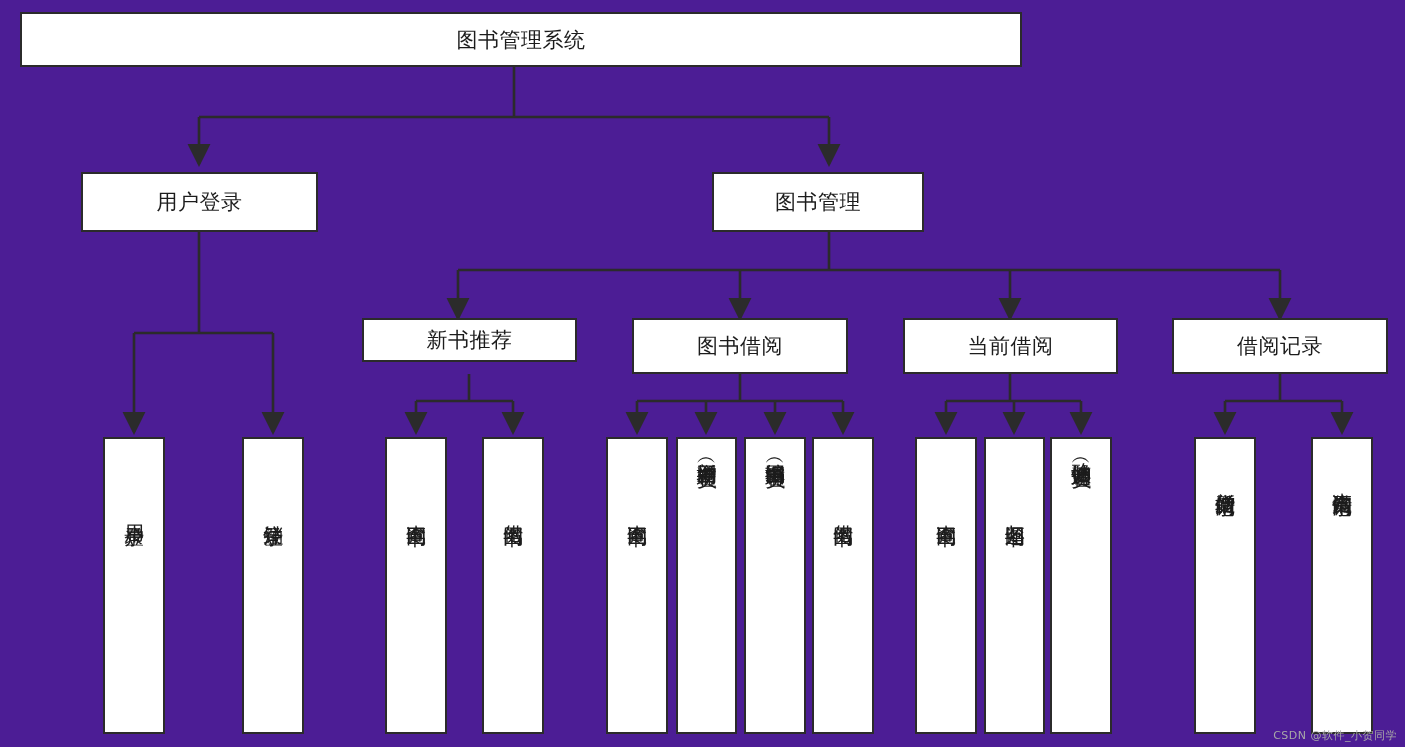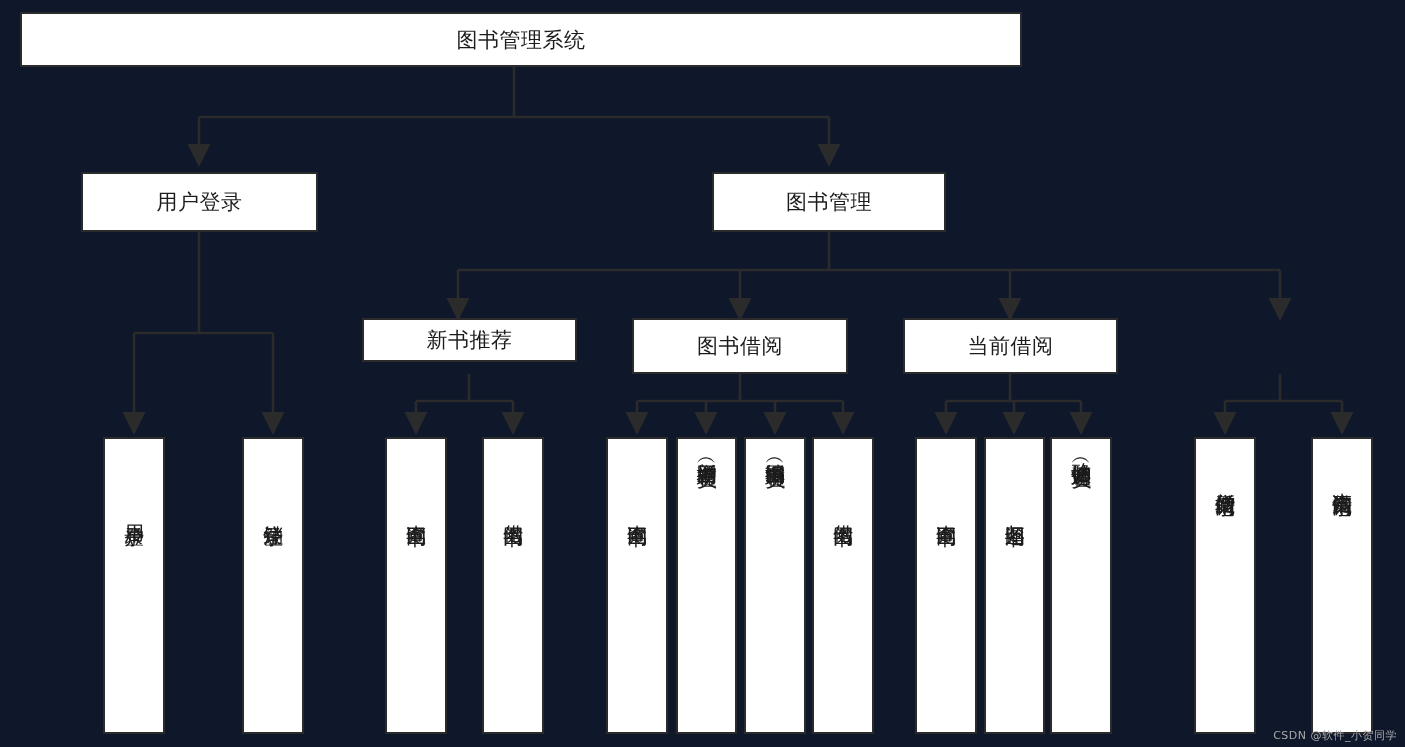--- a/index.html
+++ b/index.html
@@ -7,21 +7,21 @@
     padding: 0;
     background: #ffffff;
   }
   body {
     font-family: "DejaVu Sans", "Liberation Sans", sans-serif;
   }
   #canvas {
     position: relative;
     width: 1405px;
     height: 747px;
-    background: #0f172a;
+    background: #4c1d95;
     overflow: hidden;
   }
   #wires {
     position: absolute;
     left: 0;
     top: 0;
     width: 1405px;
     height: 747px;
   }
   .node {
@@ -121,32 +121,35 @@
     </g>
   </svg>
 
   <div class="node h-node" style="left:20px; top:12px; width:1002px; height:55px;">
     <span class="hlabel">图书管理系统</span>
   </div>
 
   <div class="node h-node" style="left:81px; top:172px; width:237px; height:60px;">
     <span class="hlabel">用户登录</span>
   </div>
-  <div class="node h-node" style="left:712px; top:172px; width:234px; height:60px;">
+  <div class="node h-node" style="left:712px; top:172px; width:212px; height:60px;">
     <span class="hlabel">图书管理</span>
   </div>
 
   <div class="node h-node" style="left:362px; top:318px; width:215px; height:44px;">
     <span class="hlabel">新书推荐</span>
   </div>
   <div class="node h-node" style="left:632px; top:318px; width:216px; height:56px;">
     <span class="hlabel">图书借阅</span>
   </div>
   <div class="node h-node" style="left:903px; top:318px; width:215px; height:56px;">
     <span class="hlabel">当前借阅</span>
+  </div>
+  <div class="node h-node" style="left:1172px; top:318px; width:216px; height:56px;">
+    <span class="hlabel">借阅记录</span>
   </div>
 
   <div class="node v-node" style="left:103px; top:437px; width:62px; height:297px; padding-top:70px;">
     <span class="vlabel">用户登录</span>
   </div>
   <div class="node v-node" style="left:242px; top:437px; width:62px; height:297px; padding-top:70px;">
     <span class="vlabel">注销登录</span>
   </div>
 
   <div class="node v-node" style="left:385px; top:437px; width:62px; height:297px; padding-top:70px;">

